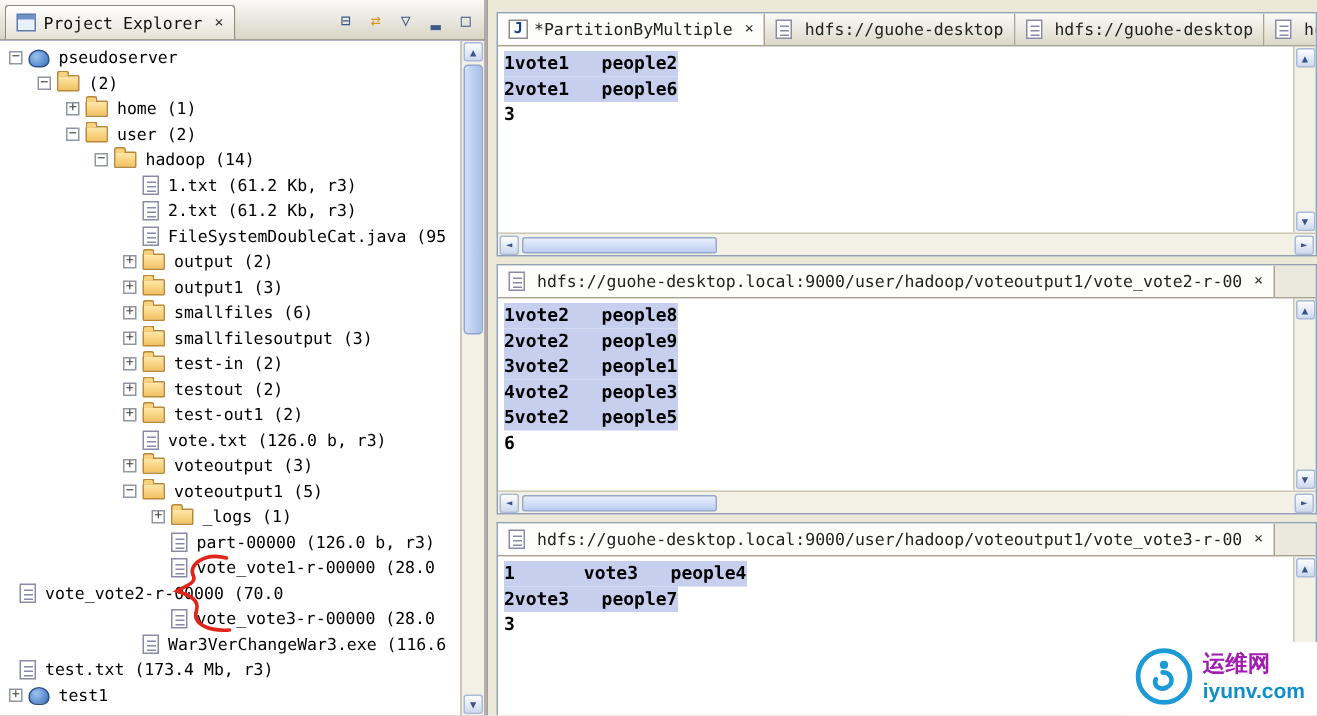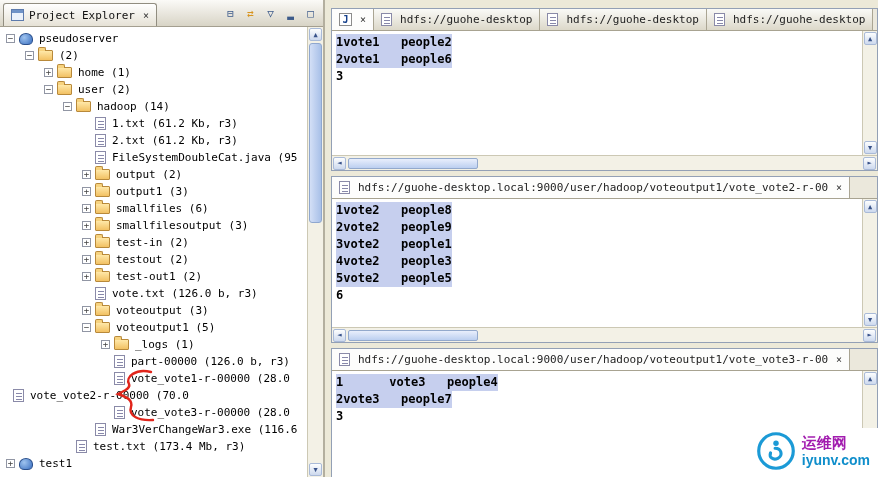--- a/index.html
+++ b/index.html
@@ -200,21 +200,21 @@
         <div class="tree-row" style="padding-left: 101px;">
           <span class="exp-spacer"></span>
           <span class="ic fic"></span>
           <span class="tree-label">vote_vote3-r-00000 (28.0</span>
         </div>
         <div class="tree-row" style="padding-left: 82px; text-align: right;">
           <span class="exp-spacer"></span>
           <span class="ic fic"></span>
           <span class="tree-label">War3VerChangeWar3.exe (116.6</span>
         </div>
-        <div class="tree-row" style="padding-left: 63px;">
+        <div class="tree-row" style="">
           <span class="exp-spacer"></span>
           <span class="ic fic"></span>
           <span class="tree-label">test.txt (173.4 Mb, r3)</span>
         </div>
         <div class="tree-row" style="padding-left: 6px;">
           <span class="expander">+</span>
           <span class="ic ic-server"></span>
           <span class="tree-label">test1</span>
         </div>
       </div>
@@ -230,20 +230,21 @@
       <path d="M151 372 C136 368 125 377 129 384 C131 389 123 391 118 394 C127 397 133 400 131 407 C128 416 139 421 153 420" fill="none" stroke="#e1251b" stroke-width="2.4" stroke-linecap="round"></path>
     </svg>
   </div>
 
   <div class="editor-area">
 
     <div class="pane p0">
       <div class="etabbar">
           <div class="etab active">
             <span class="tic-java">J</span>
+            <span class="etab-label">*PartitionByMultiple</span>
             <span class="etab-close">×</span>
           </div>
           <div class="etab">
             <span class="ic fic"></span>
             <span class="etab-label">hdfs://guohe-desktop</span>
           </div>
           <div class="etab">
             <span class="ic fic"></span>
             <span class="etab-label">hdfs://guohe-desktop</span>
           </div>

